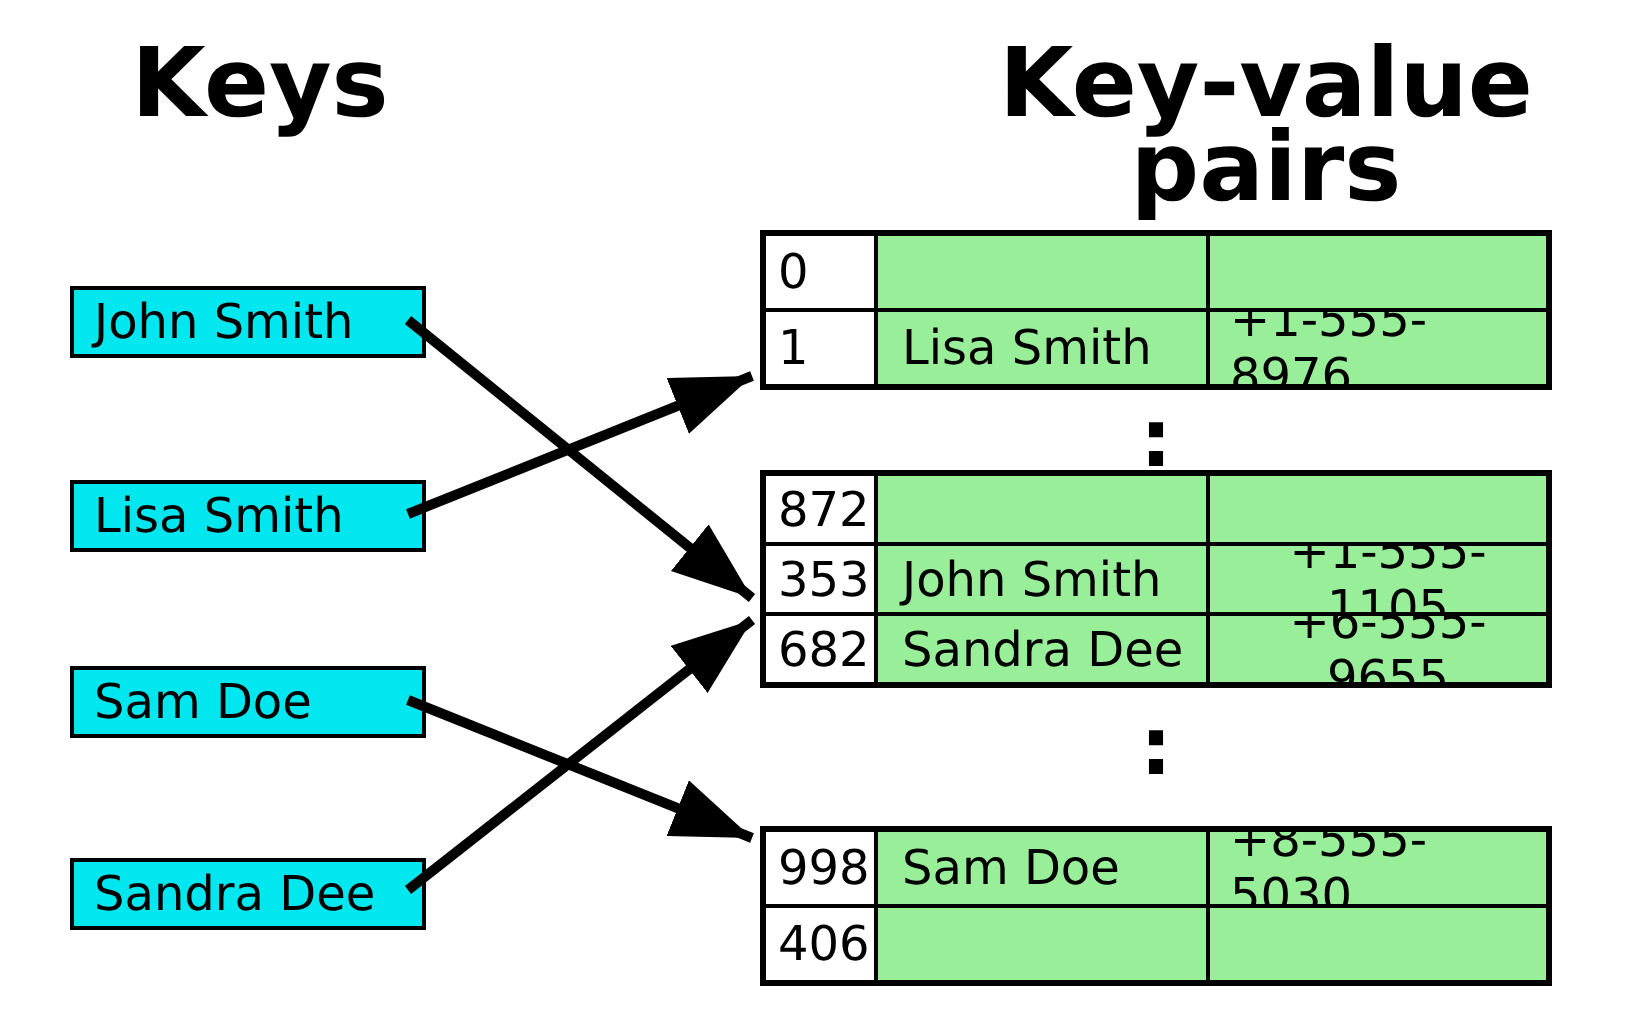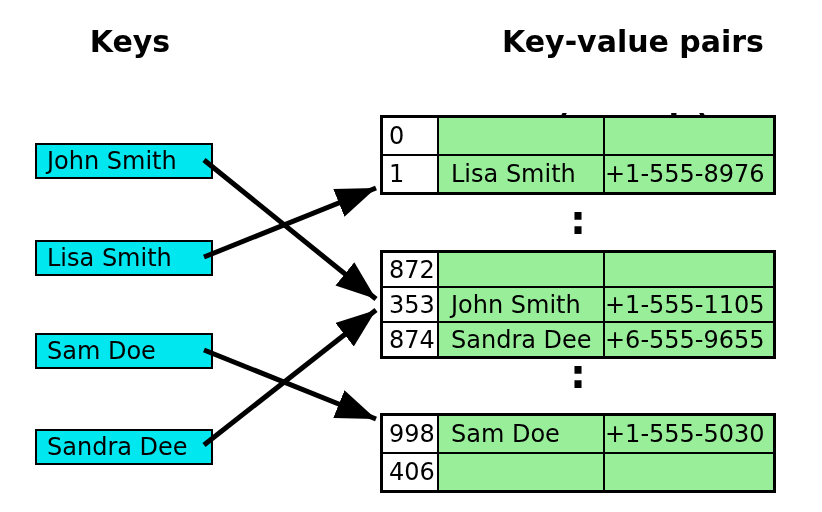--- a/index.html
+++ b/index.html
@@ -13,21 +13,21 @@
     height: 512px;
     background: var(--background, #ffffff);
     font-family: "DejaVu Sans", "Liberation Sans", sans-serif;
     color: #000;
     overflow: hidden;
   }
   .hdr {
     position: absolute;
     top: 21px;
     font-weight: bold;
-    font-size: 30px;
+    font-size: 48px;
     line-height: 42px;
     text-align: center;
     white-space: pre-line;
   }
   .hdr-keys    { left: 30px;  width: 200px; }
   .hdr-indices { left: 272px; width: 190px; }
   .hdr-kv      { left: 440px; width: 386px; }
 
   .keybox {
     position: absolute;
@@ -49,33 +49,33 @@
   .btable {
     position: absolute;
     left: 380px;
     display: grid;
     grid-template-columns: 54px 164px 168px;
     gap: 2px;
     background: #000;
     border: 3px solid #000;
   }
   .bt-top    { top: 115px; grid-auto-rows: 36px; }
-  .bt-middle { top: 250px; grid-auto-rows: 33px; }
+  .bt-middle { top: 235px; grid-auto-rows: 33px; text-align: center; }
   .bt-bottom { top: 413px; grid-auto-rows: 36px; }
 
   .cell {
     display: flex;
     align-items: center;
     font-size: 24px;
     overflow: hidden;
   }
   .idx { background: #ffffff; padding-left: 6px; }
   .rec { background: var(--record-fill, #99ee99); }
   .rec-key { padding-left: 12px; }
-  .rec-val { }
+  .rec-val { padding-left: 10px; }
 
   .ellipsis {
     position: absolute;
     left: 380px;
     width: 396px;
     text-align: center;
     font-weight: bold;
     font-size: 40px;
     line-height: 48px;
   }
@@ -134,29 +134,29 @@
 
   <div class="ellipsis el-1">:</div>
 
   <div class="btable bt-middle">
     <div class="cell idx">872</div>
     <div class="cell rec rec-key"></div>
     <div class="cell rec rec-val"></div>
     <div class="cell idx">353</div>
     <div class="cell rec rec-key">John Smith</div>
     <div class="cell rec rec-val">+1-555-1105</div>
-    <div class="cell idx">874</div>
+    <div class="cell idx">682</div>
     <div class="cell rec rec-key">Sandra Dee</div>
     <div class="cell rec rec-val">+6-555-9655</div>
   </div>
 
   <div class="ellipsis el-2">:</div>
 
   <div class="btable bt-bottom">
     <div class="cell idx">998</div>
     <div class="cell rec rec-key">Sam Doe</div>
-    <div class="cell rec rec-val">+1-555-5030</div>
+    <div class="cell rec rec-val">+8-555-5030</div>
     <div class="cell idx">406</div>
     <div class="cell rec rec-key"></div>
     <div class="cell rec rec-val"></div>
   </div>
 
 </div>
 
 </body></html>

